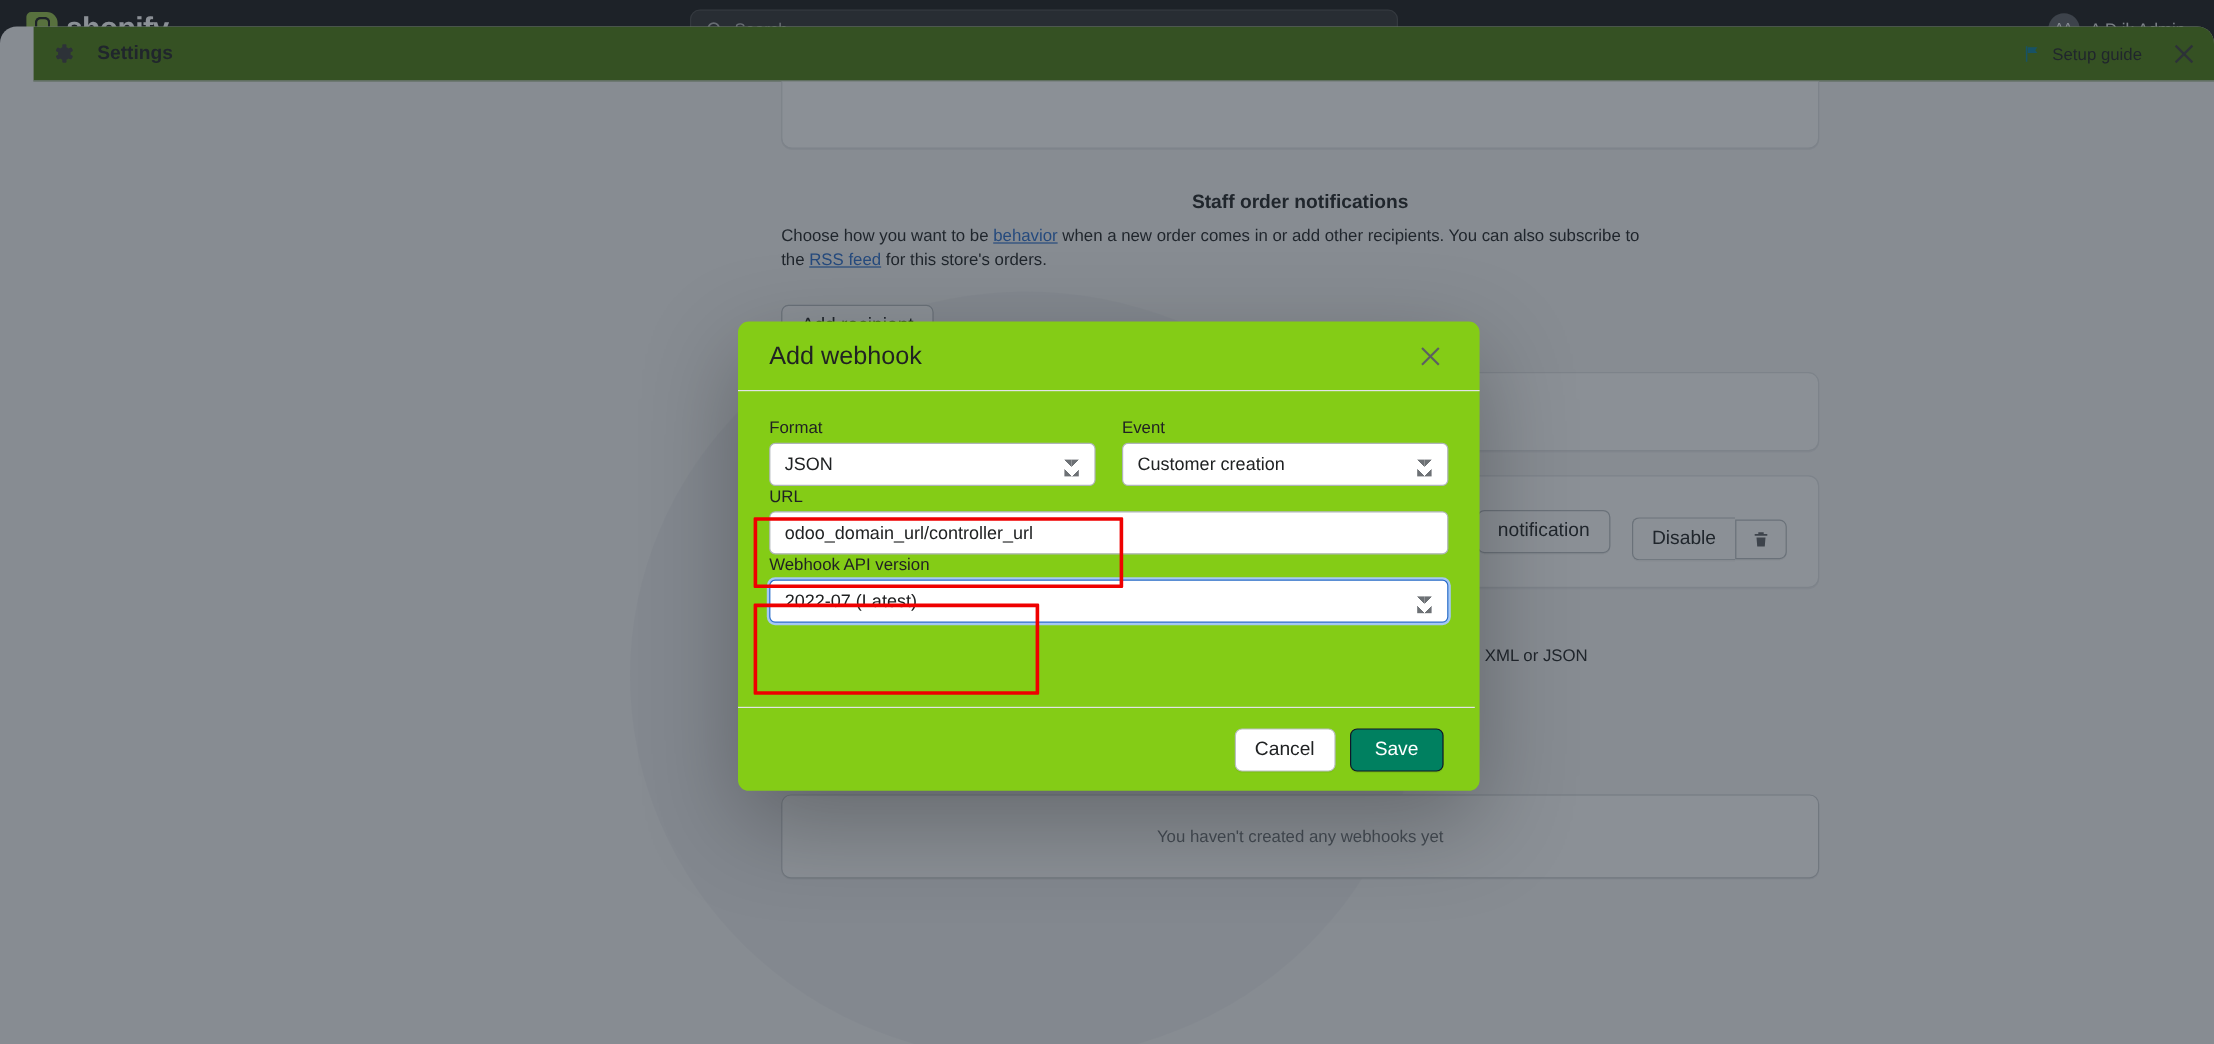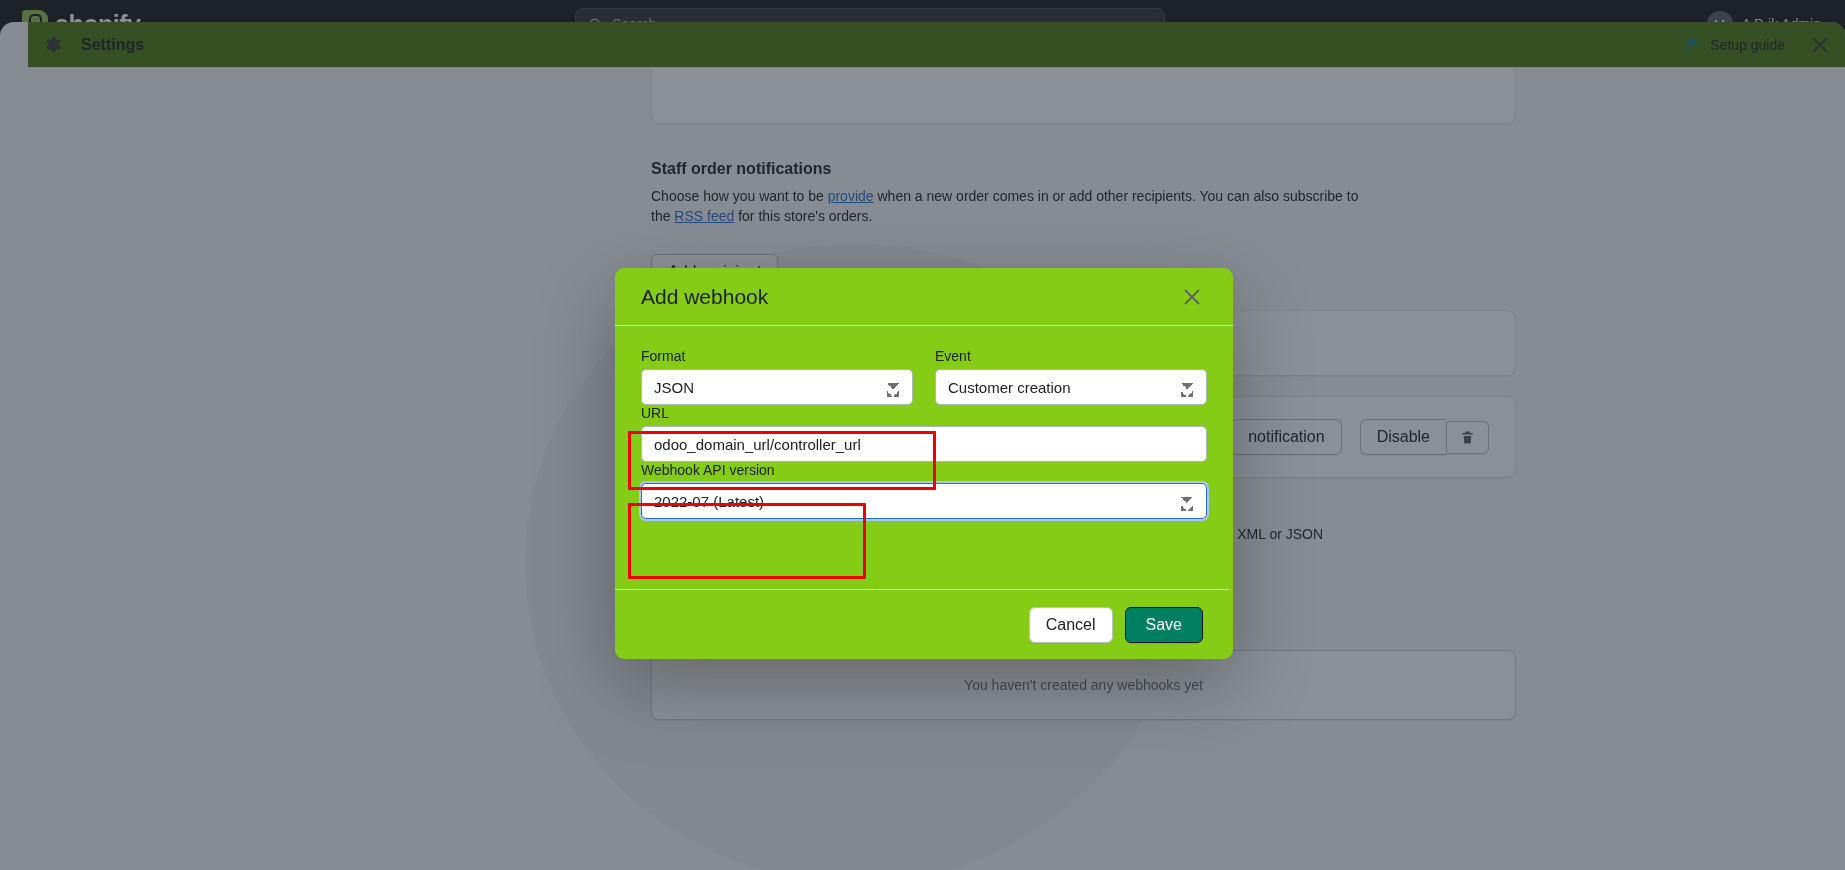--- a/index.html
+++ b/index.html
@@ -96,40 +96,41 @@
     background: #ffffff; border: 1px solid #e1e3e5;
     border-radius: 9px; box-shadow: 0 1px 0 rgba(22,29,37,.05);
   }
 
   .card-partial { padding: 0 26px 26px 26px; margin-top: -32px; }
   .muted-line { font-size: 14px; color: #6d7175; line-height: 20px; }
 
   .section-title {
     font-size: 16px; font-weight: bold; color: #202223;
     margin: 36px 0 0 0;
+    text-align: center;
   }
   .section-desc {
     font-size: 14px; color: #202223; line-height: 20px;
     margin-top: 8px; max-width: 720px;
   }
   a.inline { color: #2c6ecb; text-decoration: underline; }
 
   .btn {
     display: inline-flex; align-items: center; justify-content: center;
     background: #ffffff; border: 1px solid #babfc3; border-radius: 6px;
     box-shadow: 0 1px 0 rgba(0,0,0,.05);
     font-size: 16px; color: #202223; font-family: inherit;
     padding: 8px 16px; cursor: pointer; white-space: nowrap;
   }
 
   .notif-card { margin-top: 20px; padding: 22px 26px; }
   .notif-row { display: flex; align-items: center; justify-content: space-between; gap: 18px; }
   .notif-text { font-size: 14px; color: #202223; line-height: 20px; }
   .btn-group { display: flex; align-items: center; }
-  .btn-group .btn { border-radius: 6px 0 0 6px; border-right: none; }
+  .btn-group .btn { border-radius: 6px 0 0 6px; border-right: none; margin-top: 12px; }
   .btn-group .btn.icon-btn { border-radius: 0 6px 6px 0; border-right: 1px solid #babfc3; padding: 8px 13px; }
   .empty-box {
     margin-top: 22px; border: 1px dashed #c9cccf; border-radius: 8px;
     padding: 26px; text-align: center; font-size: 14px; color: #6d7175;
   }
 
   
   .scrim {
     position: absolute; left: 0; top: 0; width: 1845px; height: 870px;
     background: rgba(33,43,54,.52);
@@ -258,21 +259,21 @@
       <div class="content">
 
         
         <div class="card card-partial">
           <div style="height:60px"></div>
         </div>
 
         
         <h2 class="section-title">Staff order notifications</h2>
         <p class="section-desc">
-          <span>Choose how you want to be </span><a class="inline" href="#">provide</a><span> when a new order comes in or add other recipients. You can also subscribe to the </span><a class="inline" href="#">RSS feed</a><span> for this store's orders.</span>
+          <span>Choose how you want to be </span><a class="inline" href="#">behavior</a><span> when a new order comes in or add other recipients. You can also subscribe to the </span><a class="inline" href="#">RSS feed</a><span> for this store's orders.</span>
         </p>
 
         <button class="btn" style="margin-top:14px;">Add recipient</button>
 
         
         <div class="card notif-card">
           <div class="notif-row">
             <div class="notif-text">mer places an order.</div>
           </div>
         </div>

